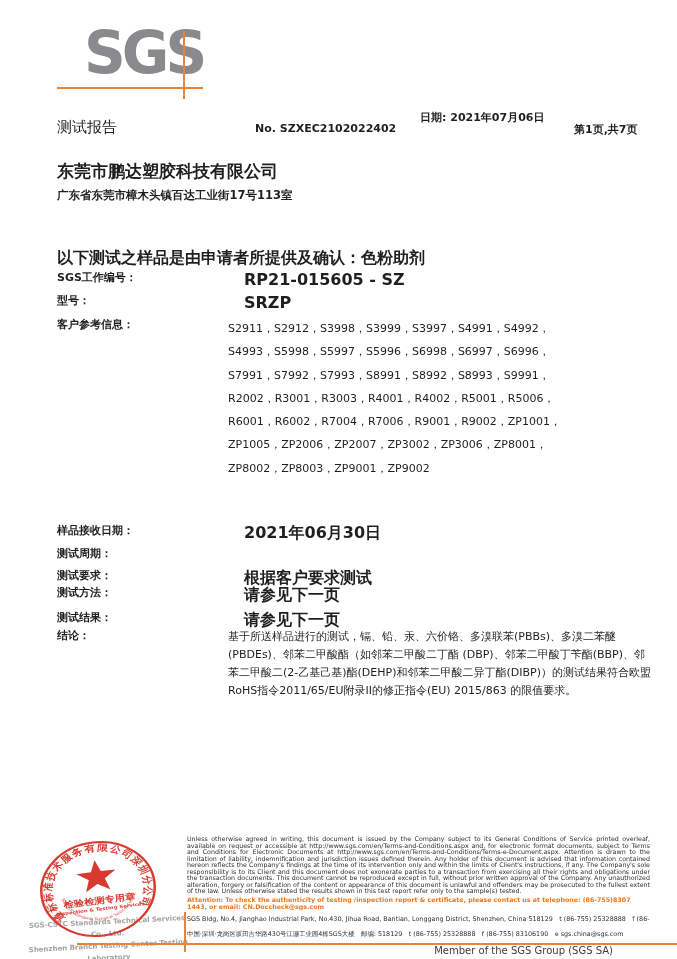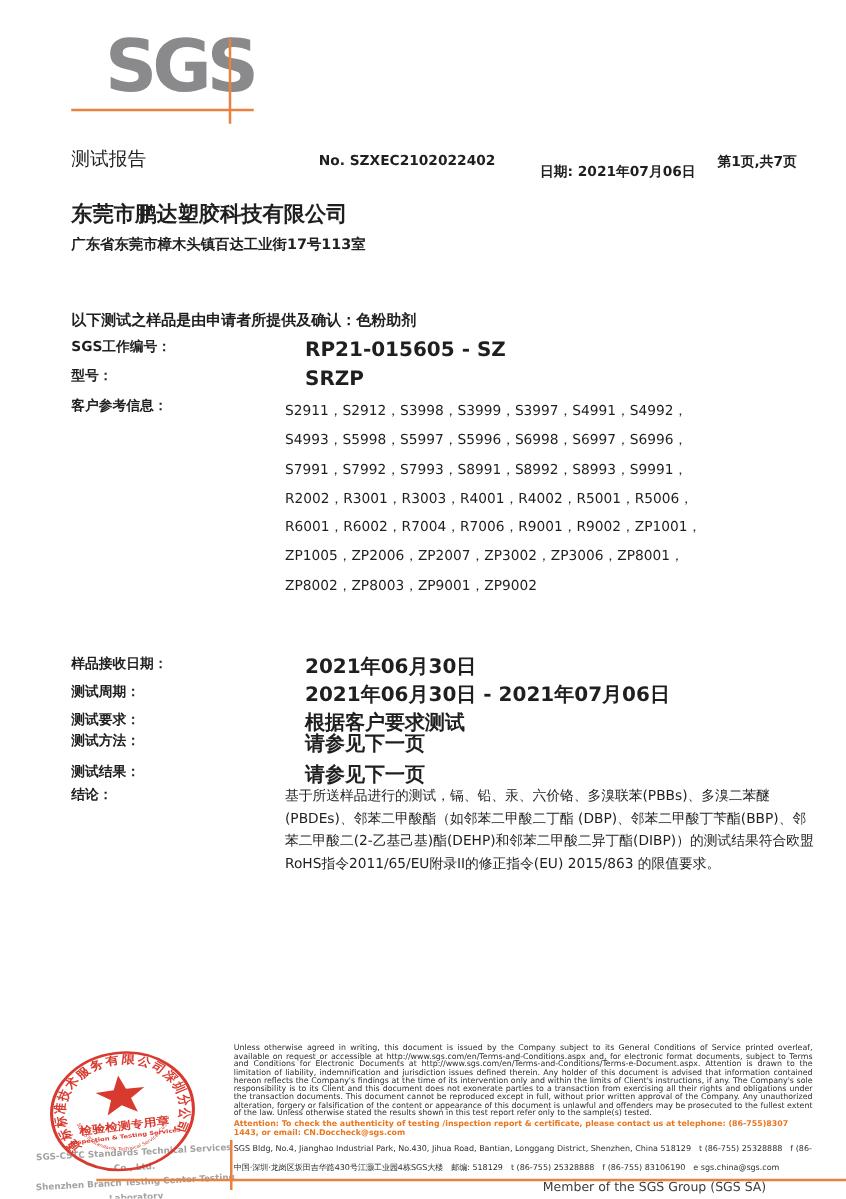--- a/index.html
+++ b/index.html
@@ -12,26 +12,26 @@
   .logo-text{
     position:absolute;left:84px;top:24px;
     font-size:58px;font-weight:bold;letter-spacing:-4px;
     color:#8a8a8d;line-height:1;
   }
   .logo-hline{position:absolute;left:57px;top:87px;width:146px;height:2px;background:#e8823c;}
   .logo-vline{position:absolute;left:183px;top:31px;width:2px;height:68px;background:#e8823c;}
   
   .report-title{position:absolute;left:57px;top:118px;font-size:15px;font-weight:normal;}
   .report-no{position:absolute;left:255px;top:122px;font-size:11px;font-weight:bold;}
-  .report-date{position:absolute;left:420px;top:130px;font-size:11px;font-weight:bold;margin-left:12px;}
+  .report-date{position:absolute;left:420px;top:110px;font-size:11px;font-weight:bold;}
   .report-page{position:absolute;left:558px;top:122px;font-size:11px;font-weight:bold;margin-left:16px;}
   
   .applicant-name{position:absolute;left:57px;top:160px;font-size:17px;font-weight:bold;}
   .applicant-address{position:absolute;left:57px;top:188px;font-size:11.5px;font-weight:bold;}
-  .statement{position:absolute;left:57px;top:248px;font-size:12px;font-weight:bold;font-family:Liberation Serif, serif;}
+  .statement{position:absolute;left:57px;top:248px;font-size:16px;font-weight:bold;font-family:Liberation Serif, serif;}
   
   .lbl{position:absolute;left:57px;font-size:11px;font-weight:bold;}
   .val{position:absolute;left:244px;font-size:16px;font-weight:bold;}
   .codes{position:absolute;left:228px;top:317px;font-size:11px;line-height:23.3px;font-weight:normal;}
   .conclusion-text{
     position:absolute;left:228px;top:628px;width:424px;
     font-size:11px;line-height:18px;font-weight:normal;
   }
   
   .stamp-wrap{position:absolute;left:36px;top:838px;width:124px;height:102px;transform:rotate(-7deg);z-index:3;}
@@ -90,21 +90,20 @@
     <div>R2002，R3001，R3003，R4001，R4002，R5001，R5006，</div>
     <div>R6001，R6002，R7004，R7006，R9001，R9002，ZP1001，</div>
     <div>ZP1005，ZP2006，ZP2007，ZP3002，ZP3006，ZP8001，</div>
     <div>ZP8002，ZP8003，ZP9001，ZP9002</div>
   </div>
 
   <span class="lbl" style="top:523px">样品接收日期：</span>
   <span class="val" style="top:523px">2021年06月30日</span>
 
   <span class="lbl" style="top:546px">测试周期：</span>
-  <span class="val" style="top:546px">2021年06月30日 - 2021年07月06日</span>
 
   <span class="lbl" style="top:568px">测试要求：</span>
   <span class="val" style="top:568px">根据客户要求测试</span>
 
   <span class="lbl" style="top:585px">测试方法：</span>
   <span class="val" style="top:585px">请参见下一页</span>
 
   <span class="lbl" style="top:610px">测试结果：</span>
   <span class="val" style="top:610px">请参见下一页</span>
 

